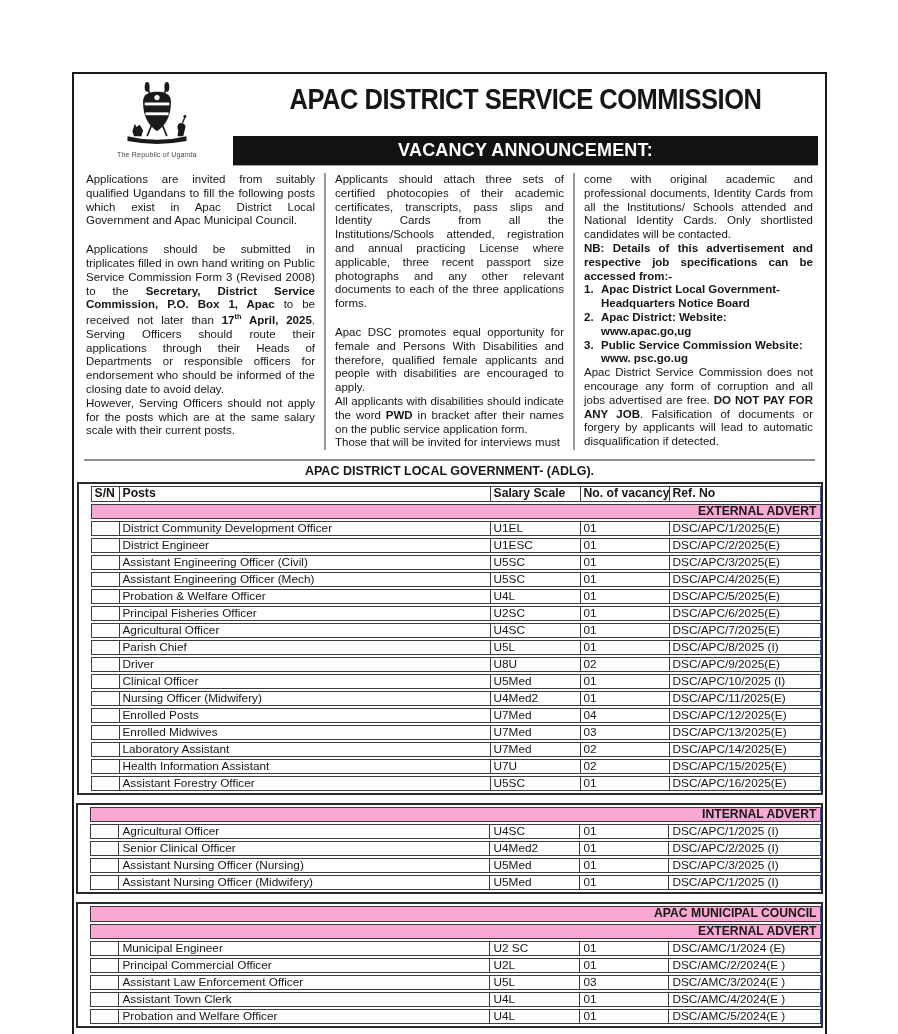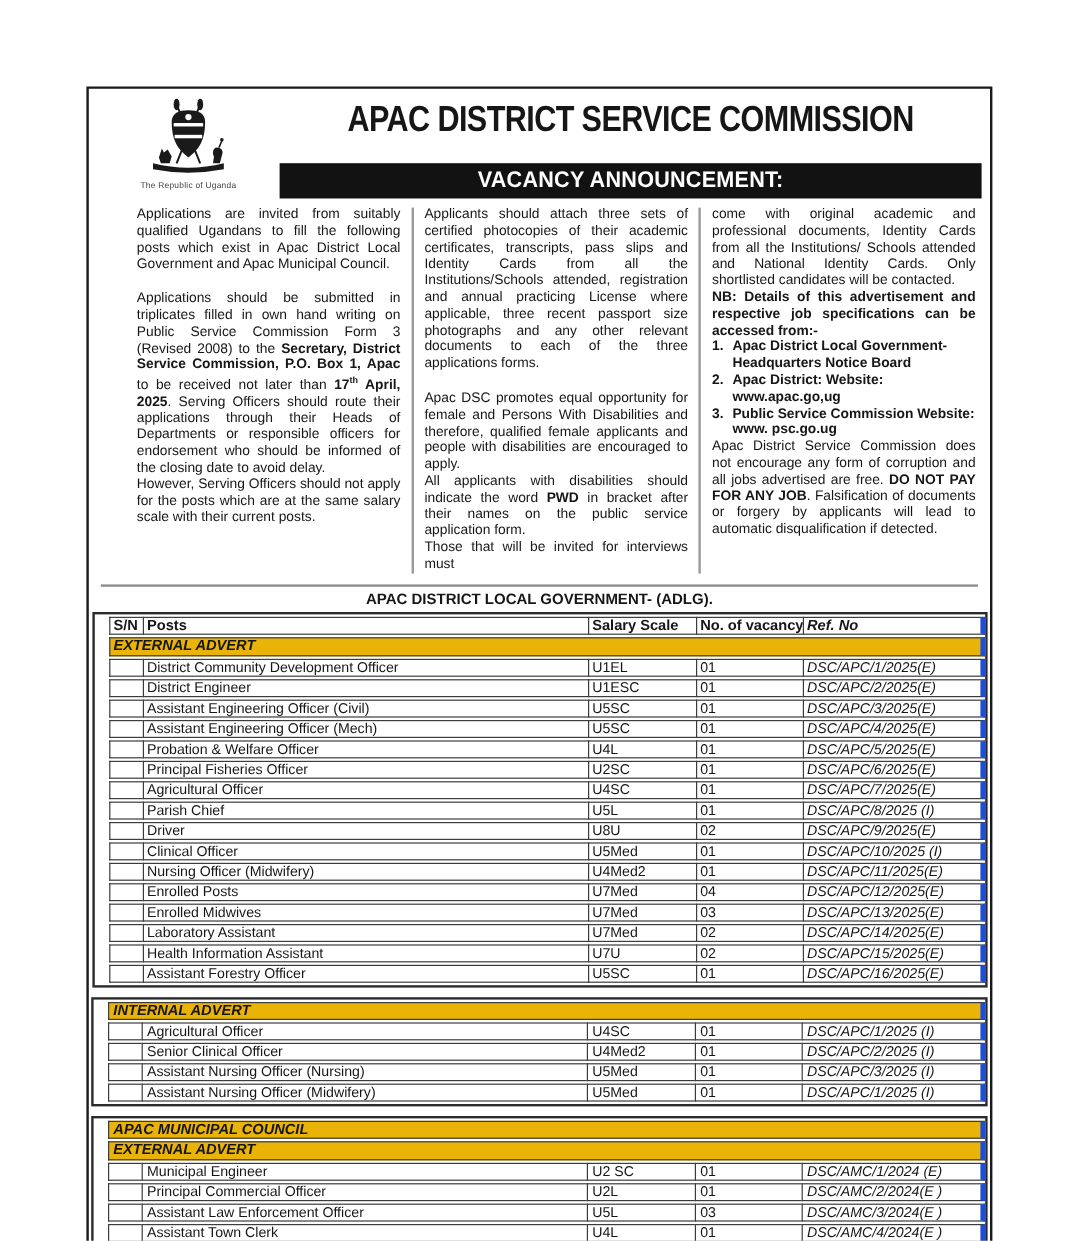--- a/index.html
+++ b/index.html
@@ -27,21 +27,21 @@
     background:#121212;color:#fff;text-align:center;font-weight:bold;
     font-size:18px;letter-spacing:.2px;padding:3px 0 4px;
     transform:scaleY(1.05);transform-origin:top;
   }
   
   .cols{display:flex;padding:7px 10px 8px 10px;}
   .col{
     flex:1;min-width:0;padding:0 9px;font-size:11.5px;line-height:1.2;
     text-align:justify;
   }
-  .col:first-child{padding-left:2px;margin-left:28px;}
+  .col:first-child{padding-left:2px;}
   .col:last-child{padding-right:2px;}
   .col + .col{border-left:2px solid #9a9a9a;}
   .col p{margin:0;}
   .col p.gap{margin-top:15px;}
   .b{font-weight:bold;}
   .sup{vertical-align:super;font-size:7.5px;font-weight:bold;}
   .li{display:flex;font-weight:bold;text-align:left;}
   .li .num{width:17px;flex:none;}
   .li .txt{flex:1;}
   
@@ -52,24 +52,24 @@
     width:736px;margin:0 auto 8px auto;table-layout:fixed;
     border-collapse:separate;border-spacing:0 2px;
     border:2px solid #2b2b2b;font-size:11.8px;background:#fff;padding-left:12px;
   }
   .w-sn{width:28px}.w-post{width:371px}.w-scale{width:90px}.w-vac{width:89px}.w-ref{width:152px}
   table.jobs th, table.jobs td{
     border-top:1px solid #3c3c3c;border-bottom:1px solid #3c3c3c;border-left:1px solid #3c3c3c;
     padding:0 3px;line-height:1.1;height:13px;overflow:hidden;white-space:nowrap;
     text-align:left;font-weight:normal;
   }
-  table.jobs th:last-child, table.jobs td:last-child{border-right:4px solid #1d4ed8;font-style:italic;}
+  table.jobs th:last-child, table.jobs td:last-child{border-right:1px solid #1d4ed8;}
   tr.cols-row th{font-weight:bold;font-size:12.2px;}
   tr.section-row td{
-    background:#eab308;text-align:left;font-weight:bold;font-size:12.2px;
+    background:#f9a8d4;text-align:right;font-weight:bold;font-size:12.2px;
   }
   
   .footer{text-align:center;font-weight:bold;font-size:11.3px;line-height:1.35;margin:7px 0 6px;}
 </style>
 </head>
 <body>
 
 <div class="frame">
 
   <div class="header">

